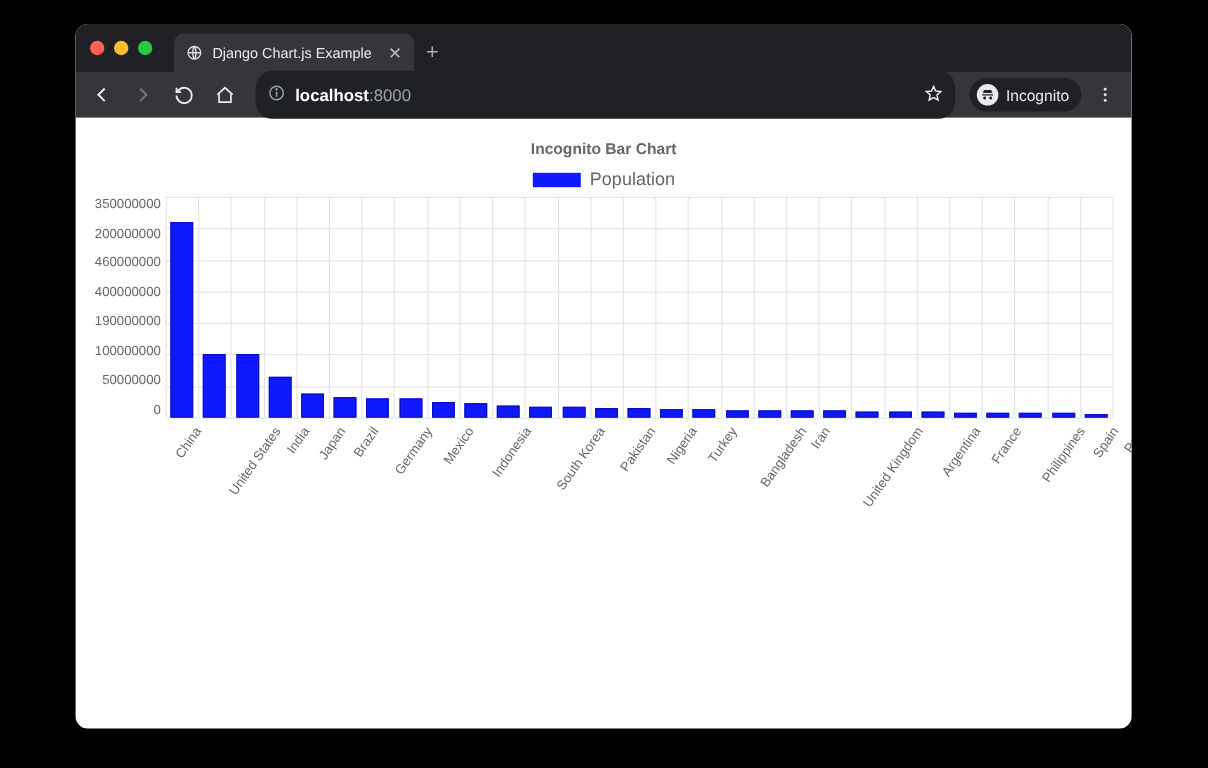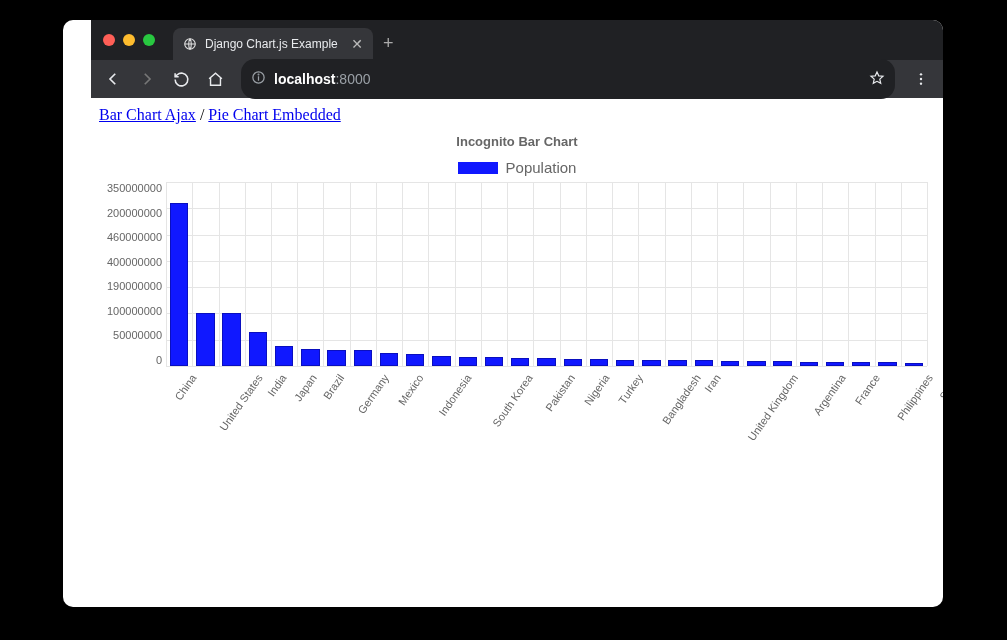--- a/index.html
+++ b/index.html
@@ -14,21 +14,20 @@
   .browser-window {
     position: absolute;
     left: 63px;
     top: 20px;
     width: 880px;
     height: 587px;
     background: #fff;
     border-radius: 10px;
     overflow: hidden;
     box-shadow: 0 12px 40px rgba(0,0,0,0.6);
-    padding-left: 28px;
   }
   .tab-strip {
     height: 40px;
     background: #202124;
     display: flex;
     align-items: center;
     padding-left: 12px;
   }
   .traffic-lights { display: flex; gap: 8px; margin-right: 18px; }
   .tl { width: 12px; height: 12px; border-radius: 50%; }
@@ -222,33 +221,38 @@
           </svg>
       </span>
       <span><span class="host">localhost</span><span class="path">:8000</span></span>
       <span style="flex:1"></span>
       <span>
         <svg viewBox="0 0 24 24" width="16" height="16" fill="none" stroke="#e8eaed" stroke-width="1.8">
             <path d="M12 3l2.6 5.8 6.4.6-4.8 4.3 1.4 6.3L12 17l-5.6 3 1.4-6.3L3 9.4l6.4-.6z"></path>
           </svg>
       </span>
     </div>
+    <div class="incog-badge">
+      <span class="incog-icon">
+        <svg viewBox="0 0 24 24" width="12" height="12" fill="#202124">
+            <path d="M4 9h16l-2-5H6zM3 11h18v2H3zM7 15a2.5 2.5 0 1 0 .01 5A2.5 2.5 0 0 0 7 15zm10 0a2.5 2.5 0 1 0 .01 5A2.5 2.5 0 0 0 17 15zm-7.5 2.5h5"></path>
+          </svg>
+      </span>
+      <span>Incognito</span>
+    </div>
     <div class="tb-btn">
       <svg viewBox="0 0 24 24" width="16" height="16" fill="currentColor">
           <circle cx="12" cy="5" r="1.8"></circle>
           <circle cx="12" cy="12" r="1.8"></circle>
           <circle cx="12" cy="19" r="1.8"></circle>
         </svg>
     </div>
   </div>
 
   <div class="content">
-    <div>
-      <a href="#">Bar Chart Ajax</a><span class="sep"> / </span><a href="#">Pie Chart Embedded</a>
-    </div>
 
     <div class="chart-wrap">
       <div class="chart-title">Incognito Bar Chart</div>
       <div class="legend">
         <div class="swatch"></div>
         <span>Population</span>
       </div>
       <div class="plot">
         <div class="y-axis" id="y-axis">
             <div>350000000</div>

